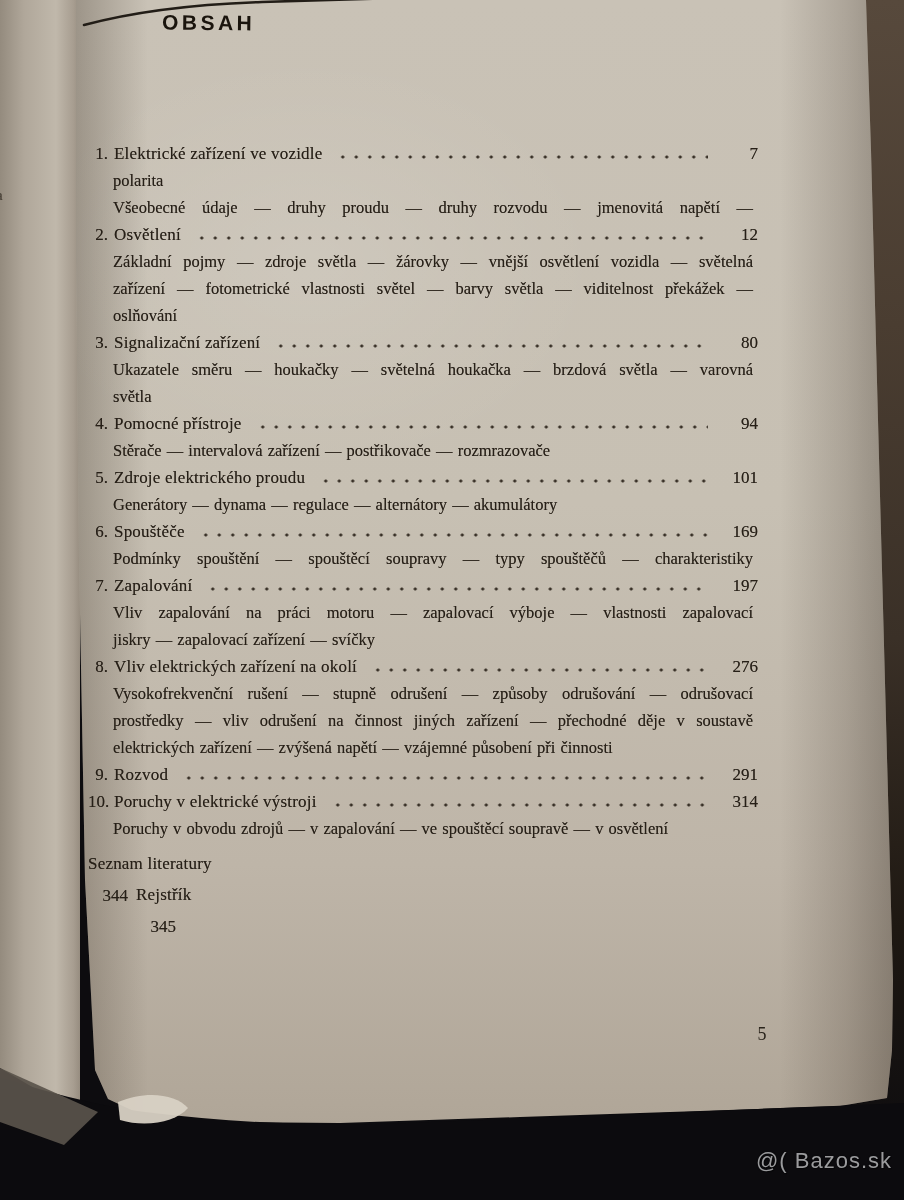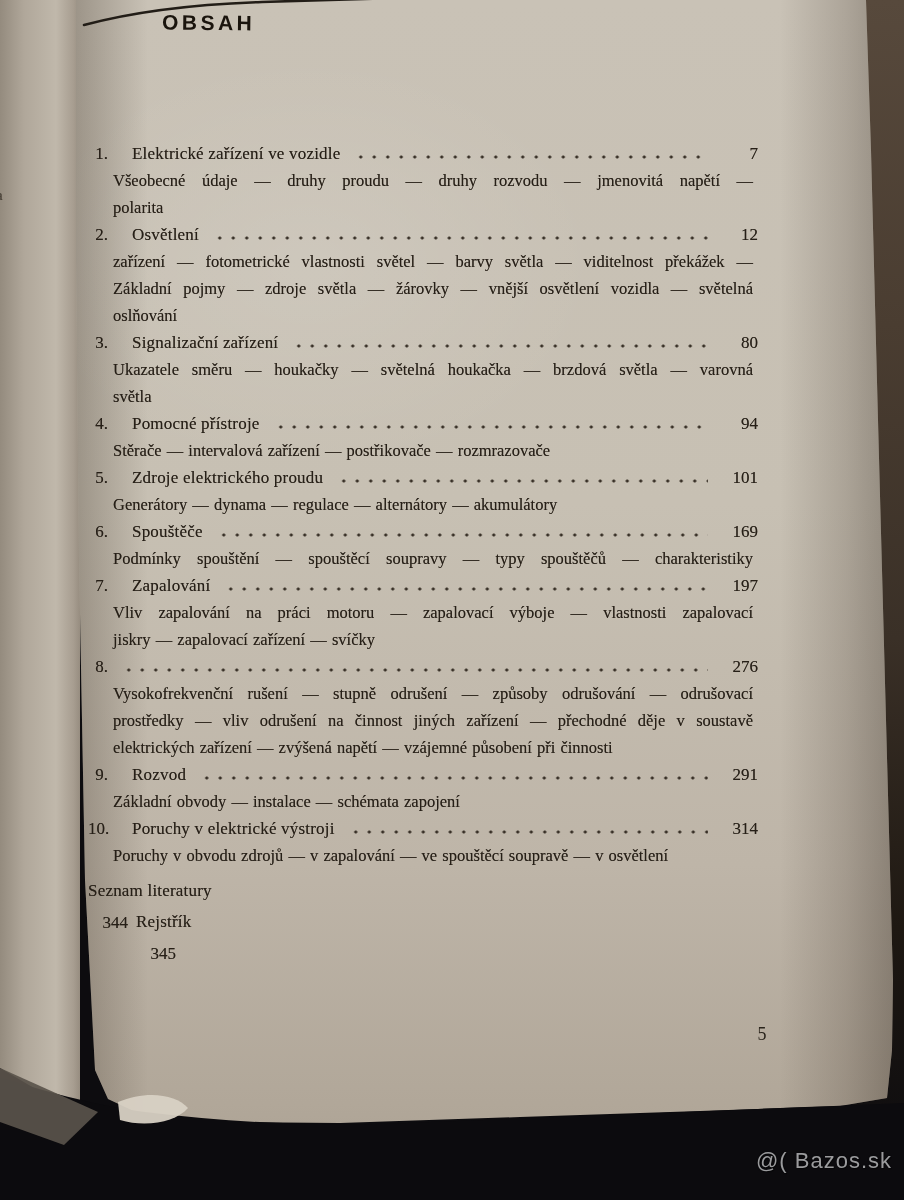--- a/index.html
+++ b/index.html
@@ -48,21 +48,21 @@
     transform:rotate(0.6deg);
   }
   
   .toc{
     position:absolute;left:88px;top:140px;width:670px;
     color:#261f17;font-size:17px;
     text-shadow:0 0 0.6px rgba(40,32,24,0.55);
   }
   .ch-row{display:flex;align-items:baseline;height:27px;line-height:27px;}
   .num{width:20px;flex:none;text-align:right;}
-  .title{flex:none;margin-left:24px;letter-spacing:0.2px;}
+  .title{flex:none;margin-left:6px;letter-spacing:0.2px;}
   .dots{
     flex:1;height:10px;align-self:flex-end;margin:0 10px 5px 14px;
     background-image:radial-gradient(circle,rgba(48,40,31,0.95) 1.3px,rgba(48,40,31,0) 1.8px);
     background-size:13.5px 10px;background-position:0 100%;background-repeat:repeat-x;
   }
   .pg{width:40px;flex:none;text-align:right;}
   .desc-line{
     margin-left:25px;width:640px;line-height:27px;font-size:16.5px;
     text-align:justify;text-align-last:justify;word-spacing:1px;
   }
@@ -108,30 +108,30 @@
 
     <div class="obsah">OBSAH</div>
 
     <div class="toc">
         <div class="ch-row">
           <span class="num">1.</span>
           <span class="title">Elektrické zařízení ve vozidle</span>
           <span class="dots"></span>
           <span class="pg">7</span>
         </div>
+        <div class="desc-line last">polarita</div>
         <div class="desc-line">Všeobecné údaje — druhy proudu — druhy rozvodu — jmenovitá napětí —</div>
-        <div class="desc-line last">polarita</div>
         <div class="ch-row">
           <span class="num">2.</span>
           <span class="title">Osvětlení</span>
           <span class="dots"></span>
           <span class="pg">12</span>
         </div>
+        <div class="desc-line">Základní pojmy — zdroje světla — žárovky — vnější osvětlení vozidla — světelná</div>
         <div class="desc-line">zařízení — fotometrické vlastnosti světel — barvy světla — viditelnost překážek —</div>
-        <div class="desc-line">Základní pojmy — zdroje světla — žárovky — vnější osvětlení vozidla — světelná</div>
         <div class="desc-line last">oslňování</div>
         <div class="ch-row">
           <span class="num">3.</span>
           <span class="title">Signalizační zařízení</span>
           <span class="dots"></span>
           <span class="pg">80</span>
         </div>
         <div class="desc-line">Ukazatele směru — houkačky — světelná houkačka — brzdová světla — varovná</div>
         <div class="desc-line last">světla</div>
         <div class="ch-row">
@@ -158,33 +158,33 @@
         <div class="ch-row">
           <span class="num">7.</span>
           <span class="title">Zapalování</span>
           <span class="dots"></span>
           <span class="pg">197</span>
         </div>
         <div class="desc-line">Vliv zapalování na práci motoru — zapalovací výboje — vlastnosti zapalovací</div>
         <div class="desc-line last">jiskry — zapalovací zařízení — svíčky</div>
         <div class="ch-row">
           <span class="num">8.</span>
+          <span class="title">Vliv elektrických zařízení na okolí</span>
           <span class="dots"></span>
           <span class="pg">276</span>
         </div>
         <div class="desc-line">Vysokofrekvenční rušení — stupně odrušení — způsoby odrušování — odrušovací</div>
         <div class="desc-line">prostředky — vliv odrušení na činnost jiných zařízení — přechodné děje v soustavě</div>
         <div class="desc-line last">elektrických zařízení — zvýšená napětí — vzájemné působení při činnosti</div>
         <div class="ch-row">
           <span class="num">9.</span>
           <span class="title">Rozvod</span>
           <span class="dots"></span>
           <span class="pg">291</span>
         </div>
-        <div class="desc-line last">Základní obvody — instalace — schémata zapojení</div>
         <div class="ch-row">
           <span class="num">10.</span>
           <span class="title">Poruchy v elektrické výstroji</span>
           <span class="dots"></span>
           <span class="pg">314</span>
         </div>
         <div class="desc-line last">Poruchy v obvodu zdrojů — v zapalování — ve spouštěcí soupravě — v osvětlení</div>
         <div class="extra-row">
           <span class="extra-title">Seznam literatury</span>
           <span class="dots"></span>

